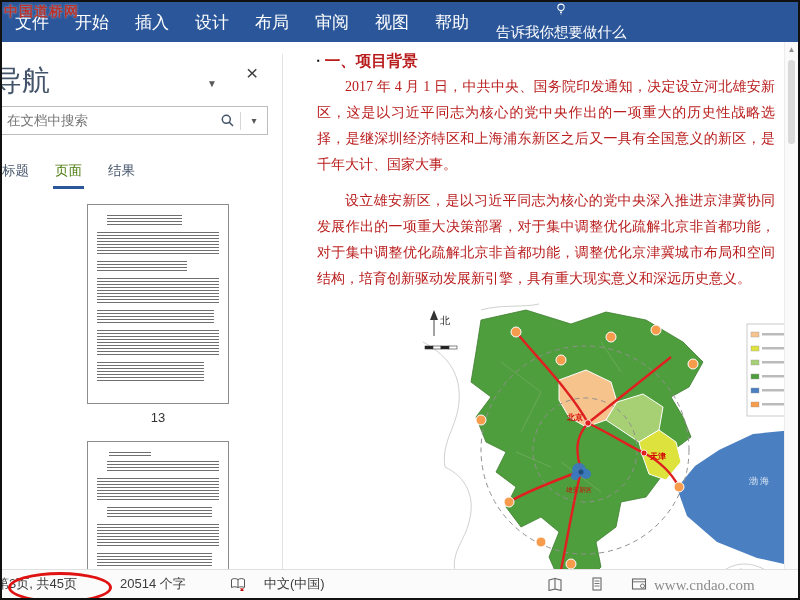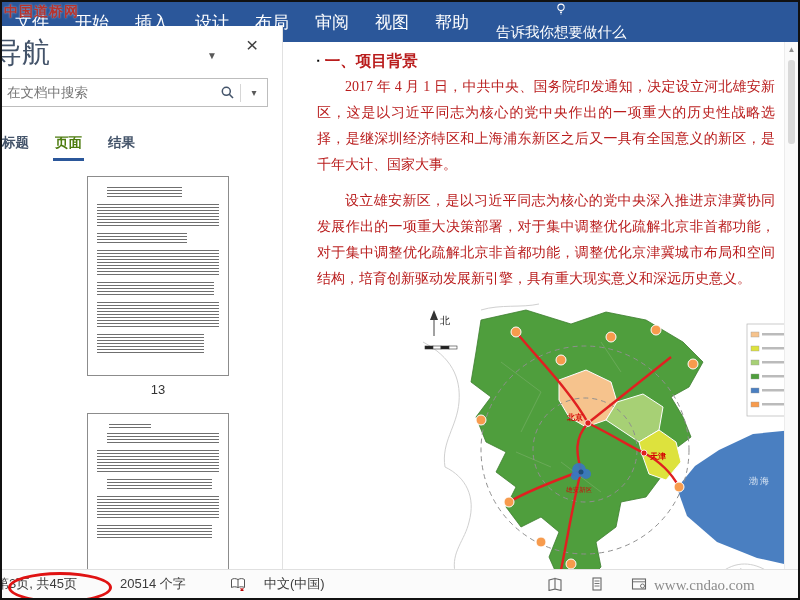--- a/index.html
+++ b/index.html
@@ -7,31 +7,31 @@
     position:relative;width:800px;height:600px;box-sizing:border-box;
     border:2px solid #111;overflow:hidden;background:#fff;
     font-family:"Liberation Sans",sans-serif;
   }
   
   .ribbon{position:absolute;top:0;left:0;right:0;height:40px;background:#2b579a;
     display:flex;align-items:stretch;color:#fff;}
   .rtab{display:flex;align-items:center;padding:0 13px;font-size:17px;cursor:default;white-space:nowrap;}
   .tellme{display:flex;align-items:center;margin-left:14px;font-size:14.5px;gap:7px;flex-direction:column;}
   
-  .nav-pane{position:absolute;top:24px;left:0;width:280px;bottom:28px;background:#fff;
+  .nav-pane{position:absolute;top:52px;left:0;width:280px;bottom:28px;background:#fff;
     border-right:1px solid #e1e1e1;overflow:hidden;}
   .nav-title{position:absolute;left:-8px;top:8px;font-size:28px;color:#44546a;}
   .nav-drop{position:absolute;left:205px;top:24px;font-size:10px;color:#595959;}
   .nav-close{position:absolute;left:244px;top:8px;font-size:21px;color:#404040;line-height:1;}
   .nav-search{position:absolute;left:-12px;top:52px;width:278px;height:29px;box-sizing:border-box;
     border:1px solid #bdbdbd;display:flex;align-items:center;background:#fff;}
   .nav-search .ph{flex:1;padding-left:16px;font-size:13.5px;color:#767676;white-space:nowrap;overflow:hidden;}
   .s-sep{width:1px;height:18px;background:#d6d6d6;}
   .s-btn{width:26px;display:flex;align-items:center;justify-content:center;color:#595959;font-size:10px;}
-  .nav-tabs{position:absolute;left:-2px;top:104px;display:flex;gap:22px;font-size:13.5px;font-weight:bold;}
+  .nav-tabs{position:absolute;left:-2px;top:104px;display:flex;gap:22px;font-size:13.5px;}
   .ntab{padding:4px 2px 6px;color:#44546a;}
   .ntab.active{color:#4d7c0f;border-bottom:3px solid #2b579a;}
   .thumbs{position:absolute;left:0;right:0;top:150px;bottom:0;overflow:hidden;padding-left:85px;}
   .thumb{width:142px;box-sizing:border-box;border:1px solid #8c8c8c;background:#fff;padding:10px 9px;}
   .thumb-num{width:142px;text-align:center;font-size:13px;color:#333;margin:6px 0 16px;}
   .tl{background:repeating-linear-gradient(to bottom,#6f6f6f 0,#6f6f6f 1px,transparent 1px,transparent 3px);
     margin-bottom:5px;}
   
   .doc{position:absolute;left:281px;top:40px;right:0;bottom:28px;background:#fff;overflow:hidden;}
   .doc-content{position:absolute;left:0;top:0;right:13px;padding:8px 10px 0 34px;

